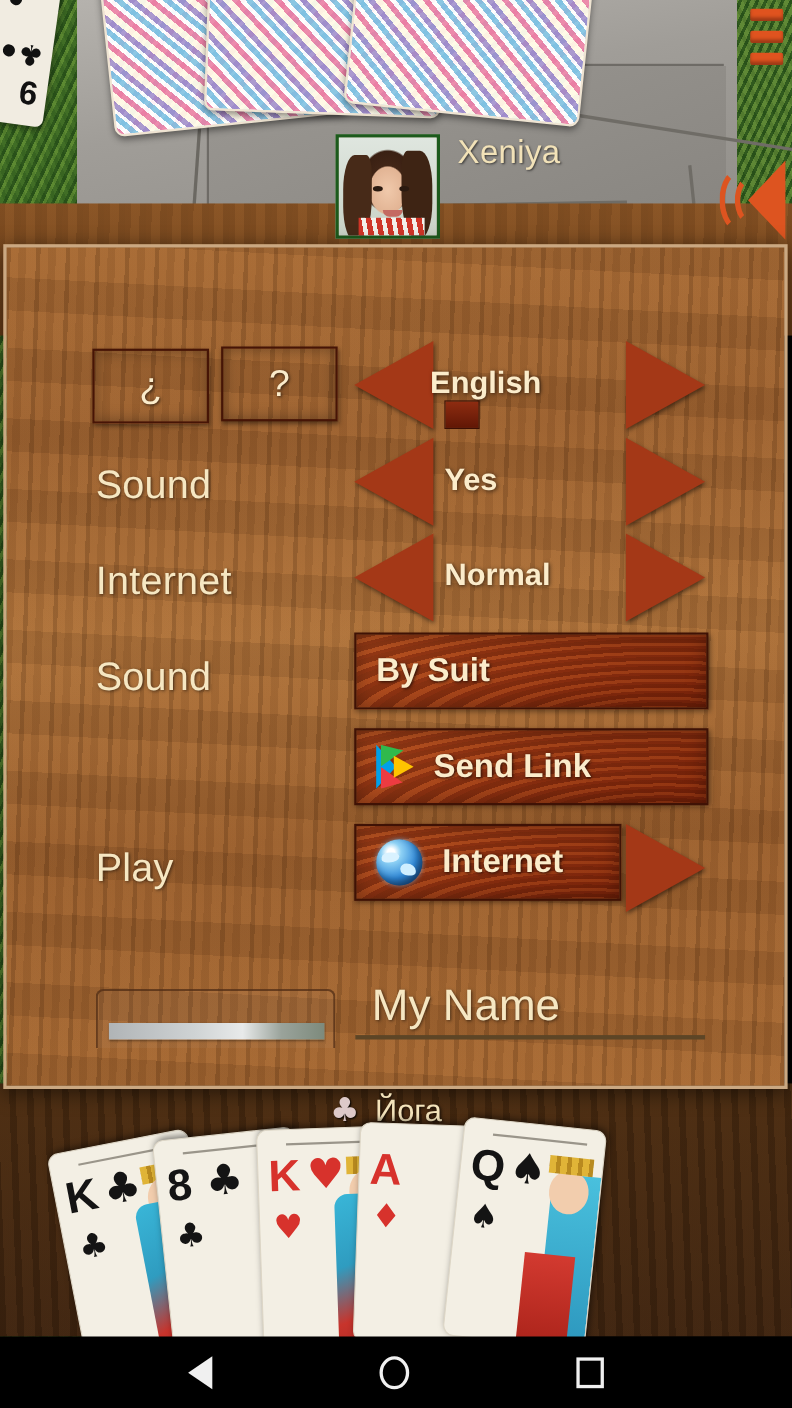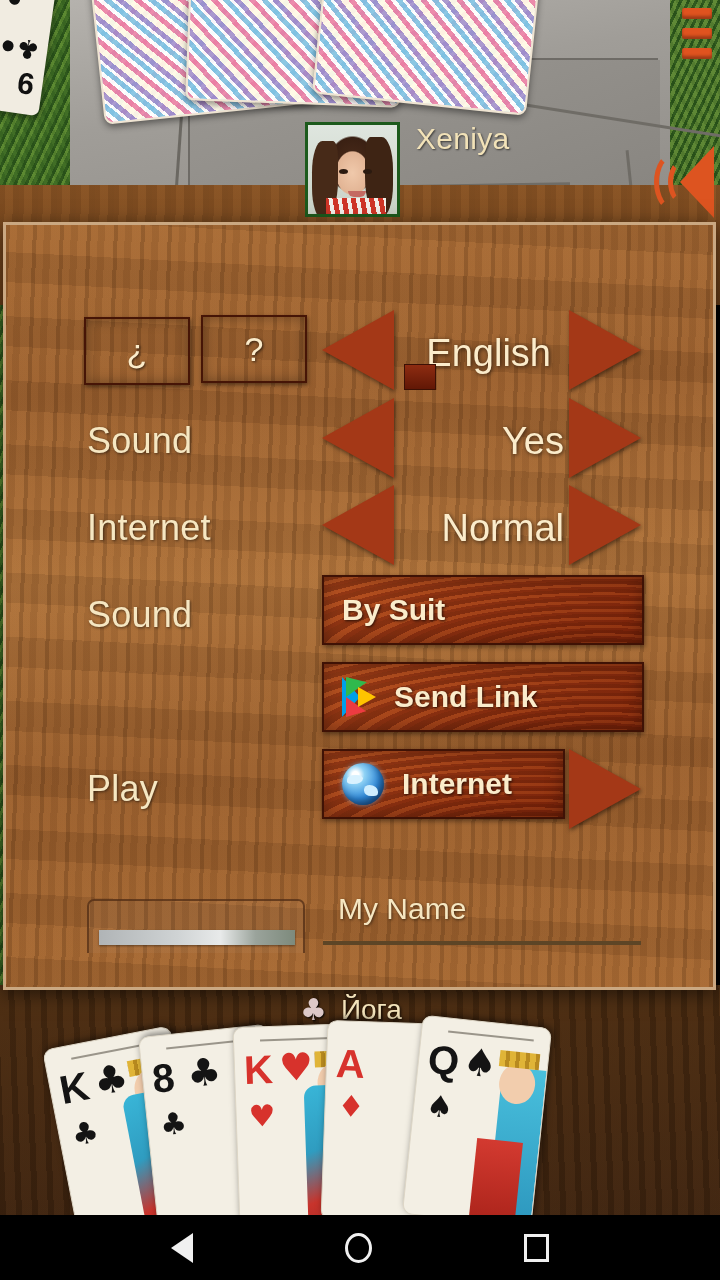--- a/index.html
+++ b/index.html
@@ -222,22 +222,22 @@
   .qbtn { position:absolute; width:106px; height:68px; justify-content:center; font-size:34px; font-weight:400; }
   #btn-q1 { left:81px; top:314px; }
   #btn-q2 { left:198px; top:312px; }
 
   
   .tri { position:absolute; width:0; height:0; cursor:pointer; filter:drop-shadow(1px 2px 2px rgba(0,0,0,.5)); }
   .tri-left  { border-top:40px solid transparent; border-bottom:40px solid transparent; border-right:72px solid #a43817; }
   .tri-right { border-top:40px solid transparent; border-bottom:40px solid transparent; border-left:72px solid #a43817; }
 
   .value {
-    position:absolute; font-size:38px; font-weight:400; color:#fbeccb;
-    text-shadow:1px 1px 4px rgba(0,0,0,.65); text-align:right;
+    position:absolute; font-size:28px; font-weight:700; color:#fbeccb;
+    text-shadow:1px 1px 4px rgba(0,0,0,.65); text-align:left;
   }
 
   .lang-square {
     position:absolute; left:400px; top:361px; width:32px; height:26px;
     background:linear-gradient(#8e2c11,#611705); border:1px solid #3c1004;
   }
 
   
   .widebtn {
     position:absolute; height:70px; display:flex; align-items:center; gap:18px;
@@ -284,21 +284,21 @@
     border:2px solid rgba(80,45,20,.75); border-radius:7px 7px 0 0;
     border-bottom:none;
     background:rgba(255,255,255,.04);
   }
   .photo-strip {
     position:absolute; left:96px; top:931px; width:196px; height:15px;
     background:linear-gradient(90deg,#b0b4b6 0%, #cfd3d4 40%, #e8eaea 62%, #9aa39b 80%, #7d8a7c 100%);
     box-shadow:0 1px 2px rgba(0,0,0,.4);
   }
   .name-label {
-    position:absolute; left:335px; top:893px; font-size:30px; color:#f6e7c2;
+    position:absolute; left:335px; top:893px; font-size:40px; color:#f6e7c2;
     text-shadow:1px 1px 3px rgba(0,0,0,.55);
   }
   .name-input {
     position:absolute; left:320px; top:938px; width:318px; height:8px;
     border-bottom:4px solid #5d4526; background:transparent;
   }
 
   
   .navbar { position:absolute; left:0; bottom:0; width:720px; height:65px; background:#000;
      display:flex; align-items:center; justify-content:center; gap:152px; }

